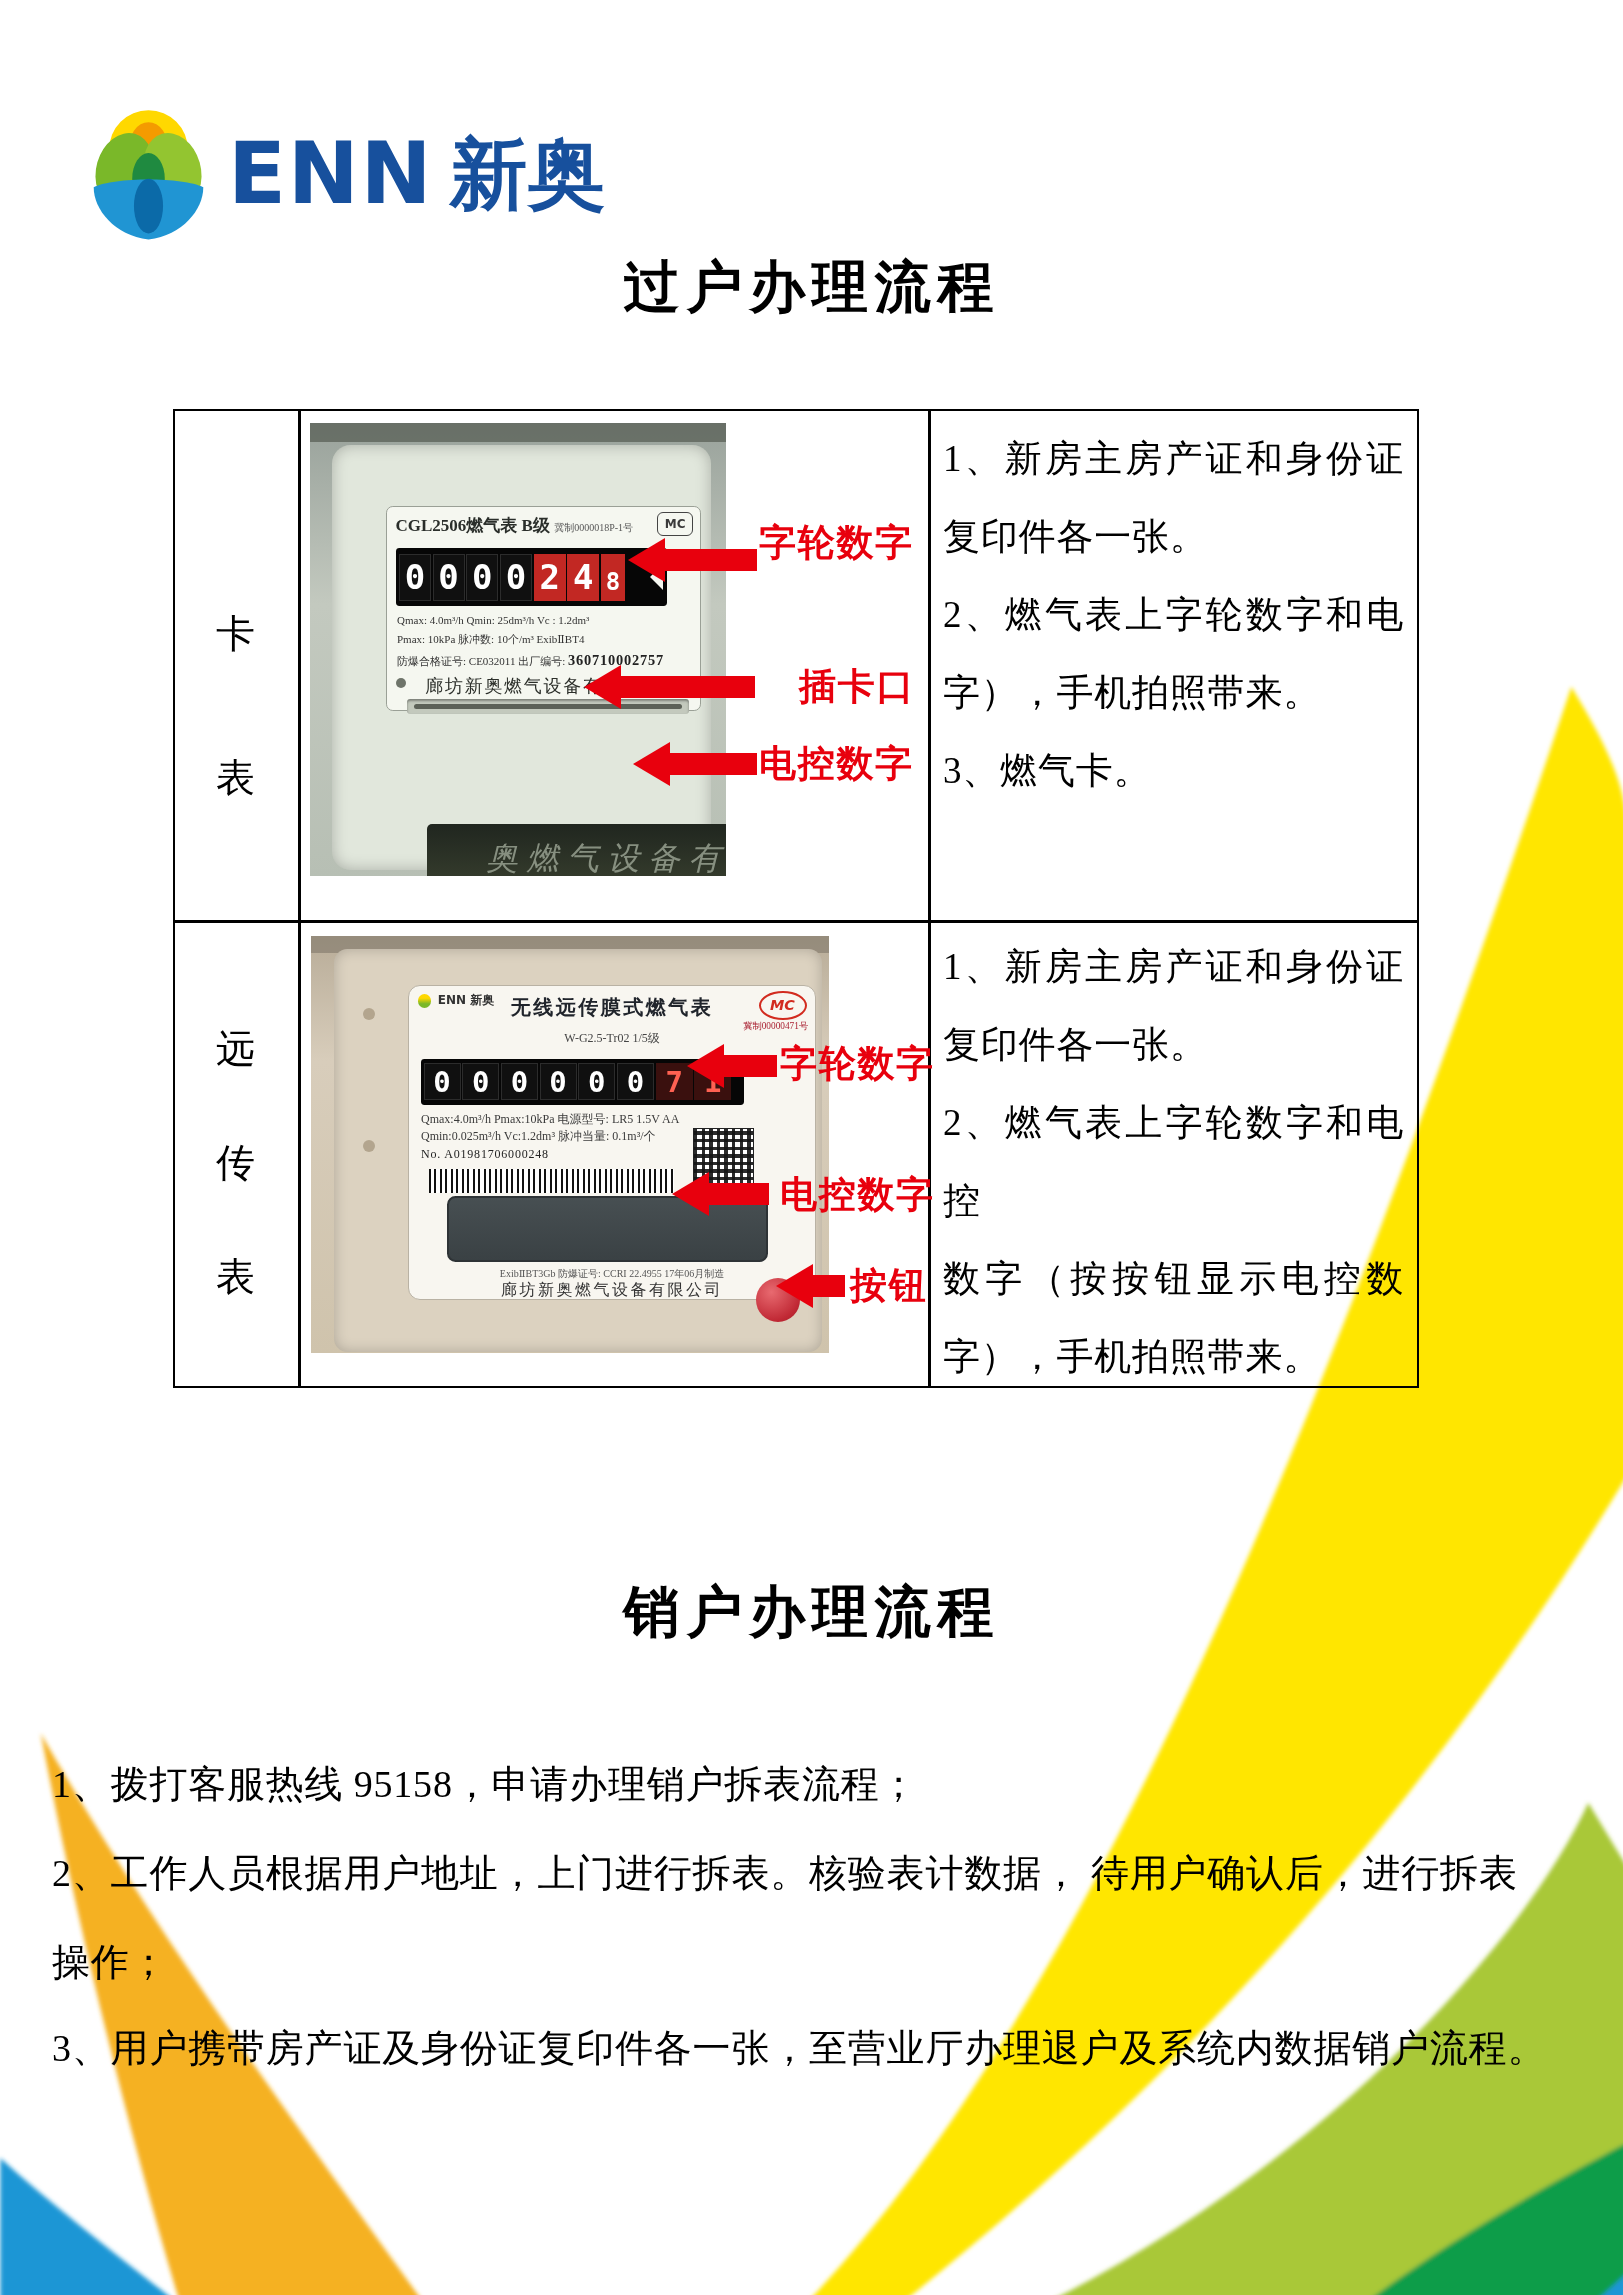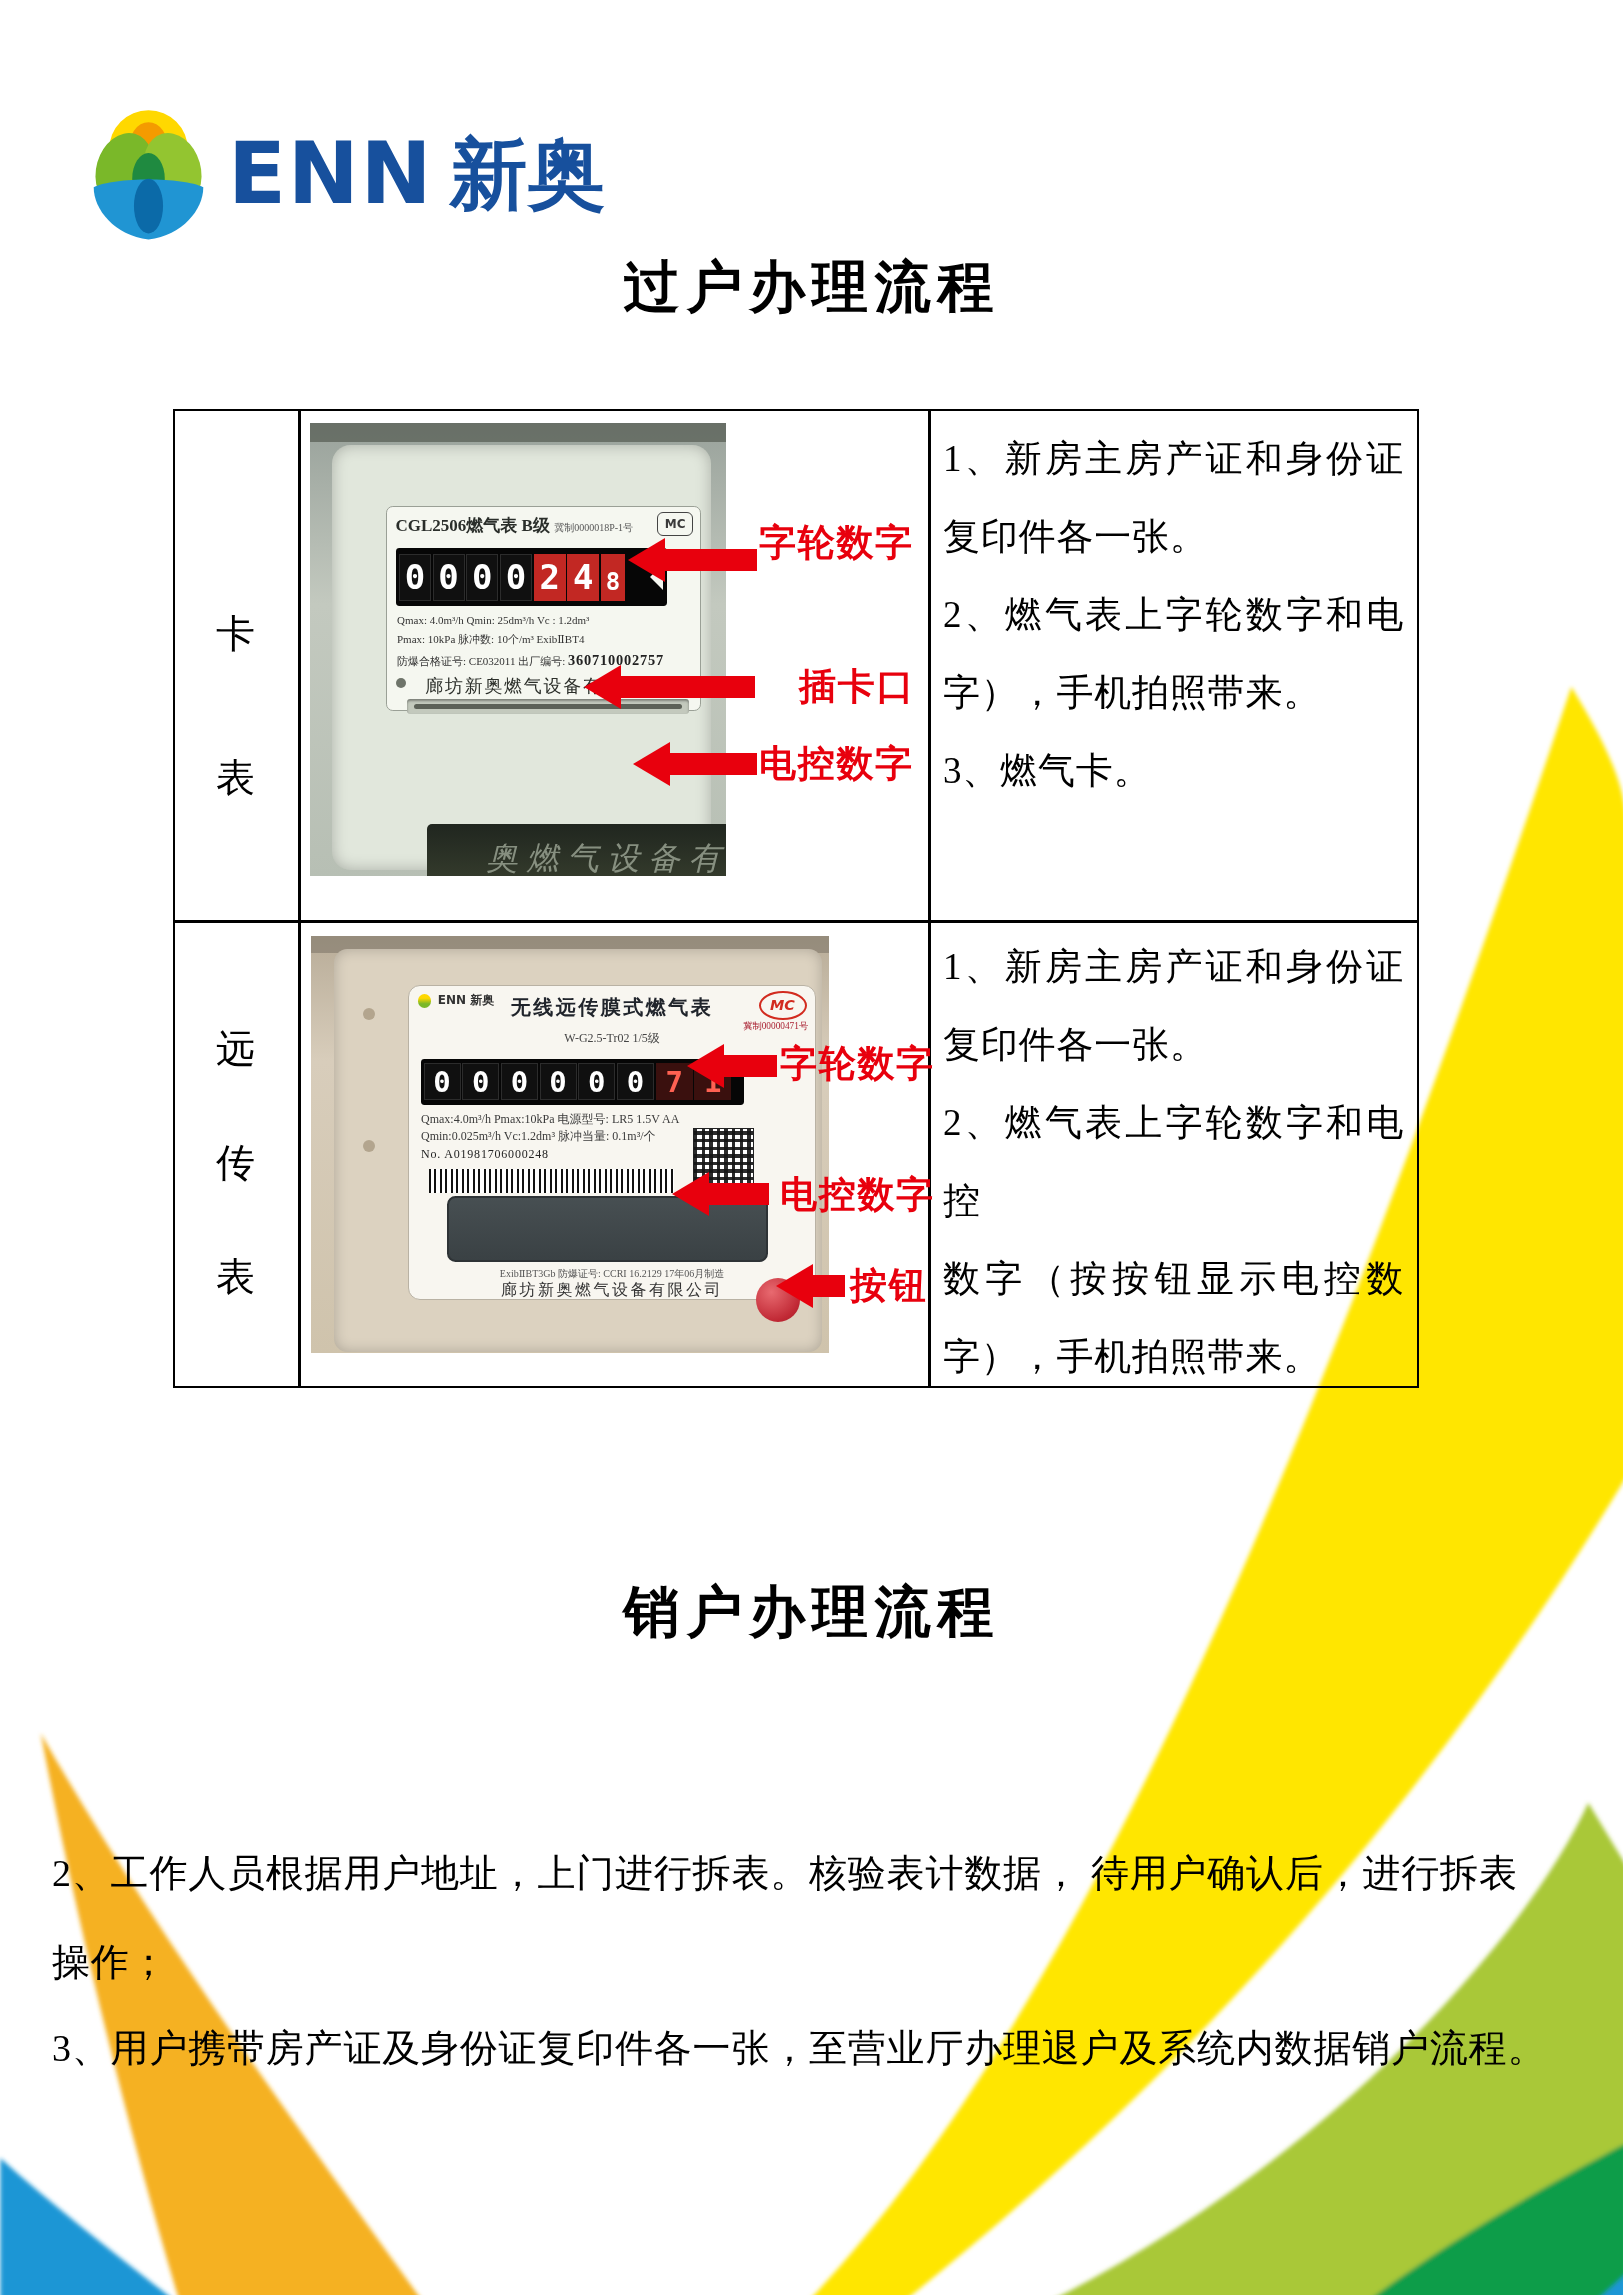--- a/index.html
+++ b/index.html
@@ -252,21 +252,21 @@
         </div>
         <div class="abs m2spec" style="top:125px;">Qmax:4.0m³/h   Pmax:10kPa   电源型号: LR5 1.5V AA</div>
         <div class="abs m2spec" style="top:142px;">Qmin:0.025m³/h   Vc:1.2dm³   脉冲当量: 0.1m³/个</div>
         <div class="abs m2serialrow">
           <span>No.</span>
           <span>A01981706000248</span>
         </div>
         <div class="abs barcode"></div>
         <div class="abs qr"></div>
         <div class="abs m2lcd"></div>
-        <div class="abs m2cert">ExibⅡBT3Gb   防爆证号: CCRI 16.2129   17年06月制造</div>
+        <div class="abs m2cert">ExibⅡBT3Gb   防爆证号: CCRI 22.4955   17年06月制造</div>
         <div class="abs m2company">廊坊新奥燃气设备有限公司</div>
       </div>
       <div class="abs redbtn"></div>
     </div>
   </div>
 
   <div class="abs rarrow" style="left:687px;top:1044px;width:90px;">
       <span class="head"></span>
       <span class="shaft"></span>
     </div>
@@ -285,18 +285,19 @@
   <div class="abs instr" style="left:943px;top:928px;">
     <div class="jfull">1、新房主房产证和身份证</div>
     <div>复印件各一张。</div>
     <div class="jfull">2、燃气表上字轮数字和电控</div>
     <div class="jfull">数字（按按钮显示电控数</div>
     <div>字），手机拍照带来。</div>
   </div>
 
   <div class="abs big-title" style="top:1575px;">销户办理流程</div>
 
+  <div class="abs para" style="top:1761px;">1、拨打客服热线 95158，申请办理销户拆表流程；</div>
   <div class="abs para" style="top:1850px;">2、工作人员根据用户地址，上门进行拆表。核验表计数据， 待用户确认后，进行拆表</div>
   <div class="abs para" style="top:1939px;text-align:right;">操作；</div>
   <div class="abs para" style="top:2025px;">3、用户携带房产证及身份证复印件各一张，至营业厅办理退户及系统内数据销户流程。</div>
 
 </div>
 
 
 </body></html>

